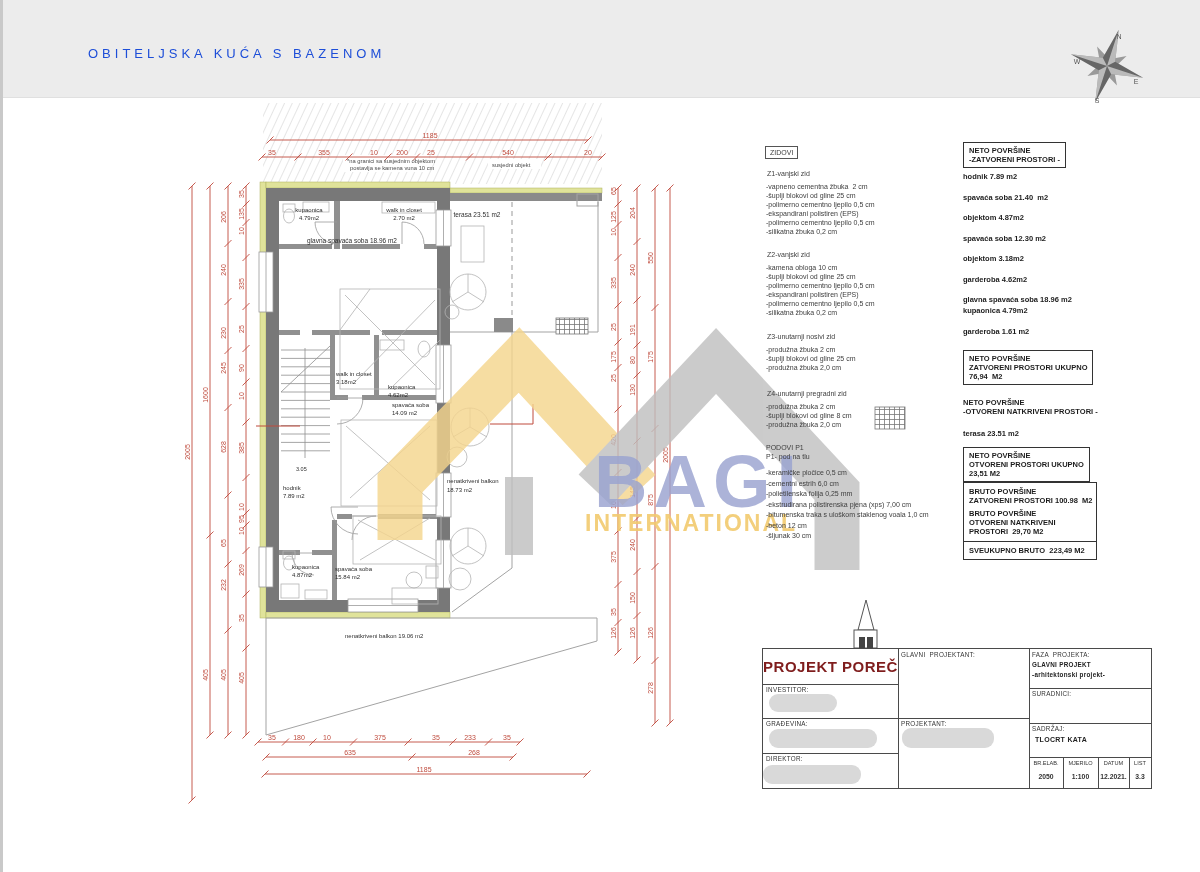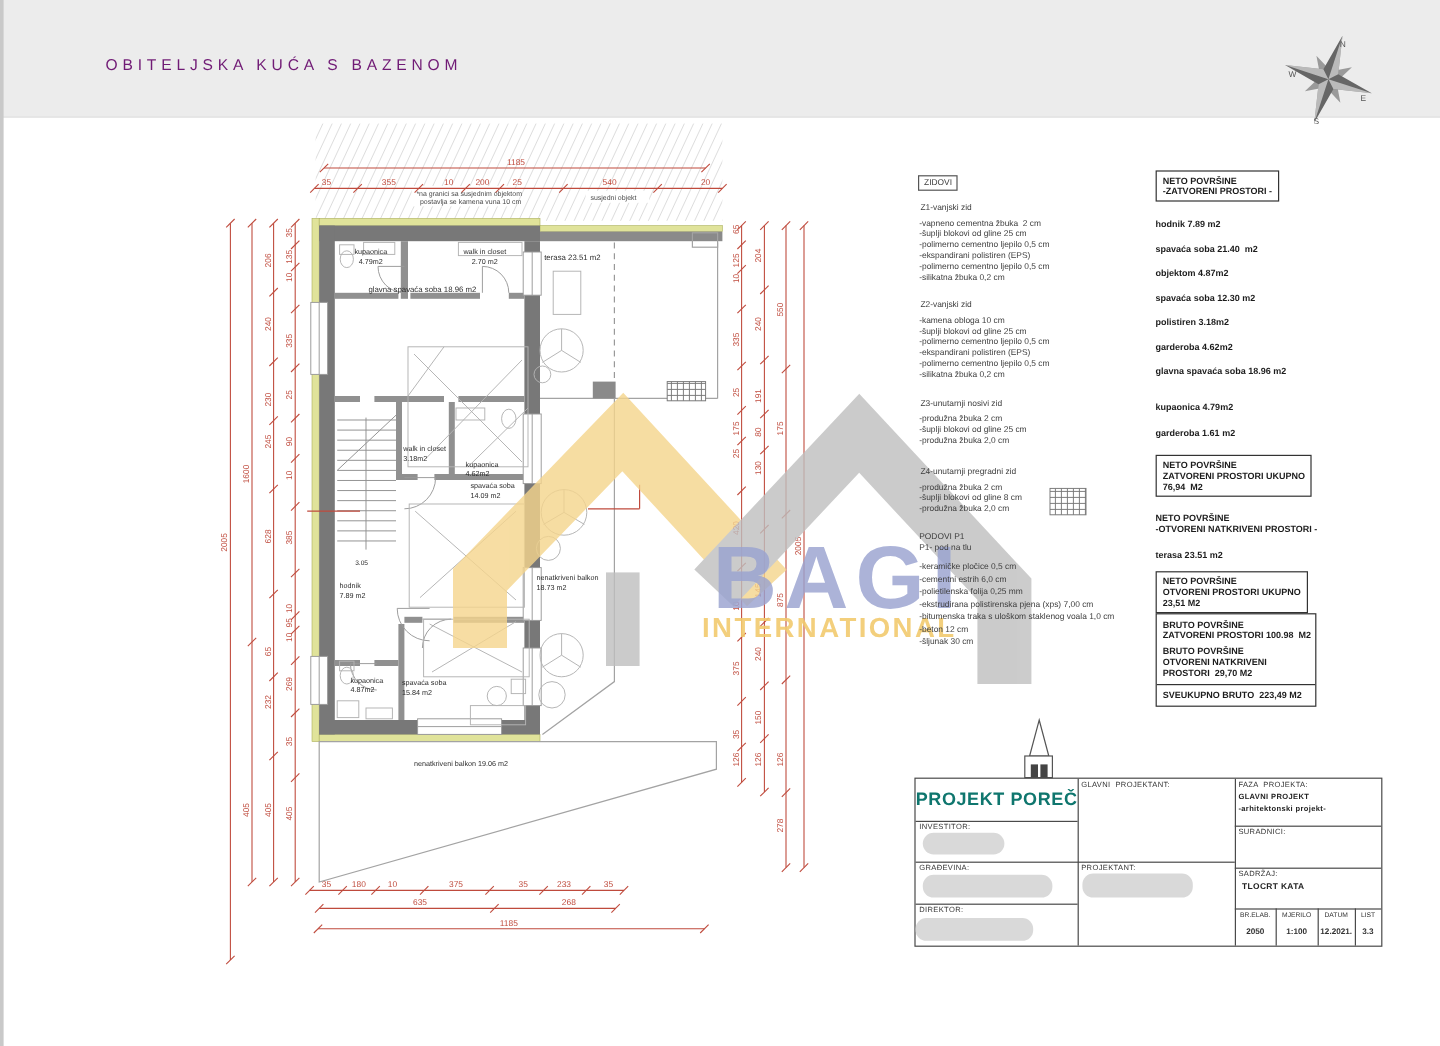--- a/index.html
+++ b/index.html
@@ -1,21 +1,21 @@
 <!DOCTYPE html>
 <html><head>
 <meta charset="utf-8">
 <style>
   html,body{margin:0;padding:0}
   body{width:1200px;height:872px;position:relative;background:#fff;
        font-family:"Liberation Sans",sans-serif;overflow:hidden}
   .abs{position:absolute}
   #top-band{left:0;top:0;width:1200px;height:97px;background:#ececec;border-bottom:1px solid #e0e0e0;z-index:0}
   #left-sliver{left:0;top:0;width:3px;height:872px;background:#c9c9c9;z-index:4}
-  #sheet-title{left:88px;top:46px;font-size:13px;letter-spacing:4px;color:#701a75;z-index:3}
+  #sheet-title{left:88px;top:46px;font-size:13px;letter-spacing:4px;color:#1d4ed8;z-index:3}
   #plan-svg{left:0;top:0;z-index:1}
   #watermark-svg{left:0;top:0;z-index:2;pointer-events:none}
   
   #zidovi-col{left:765px;top:146px;width:195px;font-size:7px;line-height:9px;color:#3d3d3d;z-index:3}
   #zidovi-col .boxed{display:inline-block;border:1px solid #555;padding:1px 4px;font-size:7px}
   .sec-title{margin:10px 0 4px 2px;white-space:pre}
   .lines{white-space:pre;margin-left:1px}
   #podovi-title{margin-top:14px;white-space:pre;line-height:9px;margin-left:1px}
   #podovi-lines{white-space:pre;line-height:10.5px;margin-top:7px;margin-left:1px}
   #neto-col{left:963px;top:142px;width:175px;font-size:7.5px;line-height:9px;color:#1c1c1c;font-weight:bold;z-index:3}
@@ -31,21 +31,21 @@
   #bruto-total{border-top:1px solid #333;padding:4px 5px;white-space:pre}
   
   #title-block{left:762px;top:648px;width:388px;height:139px;border:1.4px solid #4a4a4a;
                font-size:6.3px;color:#333;z-index:3;background:transparent}
   #title-block .cell{position:absolute}
   #title-block .lbl{position:absolute;left:3px;top:2px;white-space:pre;letter-spacing:.3px}
   .gline{position:absolute;background:#4a4a4a}
   .redact{position:absolute;background:#d9d9d9;border-radius:9px}
   #project-name{position:absolute;left:0;top:0;width:135px;height:35px;display:flex;
                 align-items:center;justify-content:center;font-size:15px;font-weight:bold;
-                letter-spacing:.5px;color:#0f766e}
+                letter-spacing:.5px;color:#7f1d1d}
   .bval{font-weight:bold;color:#222}
   .mini-lbl{position:absolute;width:100%;text-align:center;top:3px;font-size:5.6px}
   .mini-val{position:absolute;width:100%;text-align:center;top:16px;font-size:6.8px;font-weight:bold}
   
   text{font-family:"Liberation Sans",sans-serif}
   .dim{font-size:7px;fill:#bf4a3c;text-anchor:middle}
   #dim-layer line{stroke:#bf4a3c;stroke-width:.9}
   .rlabel{font-size:6px;fill:#2e2e2e;text-anchor:middle}
   .rlabel-l{font-size:6px;fill:#2e2e2e;text-anchor:start}
   .note{font-size:5.8px;fill:#4a4a4a;text-anchor:start}
@@ -497,28 +497,28 @@
 -polietilenska folija 0,25 mm
 -ekstrudirana polistirenska pjena (xps) 7,00 cm
 -bitumenska traka s uloškom staklenog voala 1,0 cm
 -beton 12 cm
 -šljunak 30 cm</div>
 </div>
 
 <div class="abs" id="neto-col">
   <div class="nbox">NETO POVRŠINE
 -ZATVORENI PROSTORI -</div>
-  <div class="nitem" style="margin-top:14px">hodnik 7.89 m2</div>
+  <div class="nitem" style="margin-top:4px">hodnik 7.89 m2</div>
   <div class="nitem">spavaća soba 21.40  m2</div>
   <div class="nitem">objektom 4.87m2</div>
   <div class="nitem">spavaća soba 12.30 m2</div>
-  <div class="nitem">polistiren 3.18m2</div>
+  <div class="nitem">objektom 3.18m2</div>
   <div class="nitem">garderoba 4.62m2</div>
   <div class="nitem">glavna spavaća soba 18.96 m2</div>
-  <div class="nitem" style="margin-top:21px">kupaonica 4.79m2</div>
+  <div class="nitem" style="margin-top:2px">kupaonica 4.79m2</div>
   <div class="nitem">garderoba 1.61 m2</div>
   <div class="nbox" id="neto-closed-box">NETO POVRŠINE
 ZATVORENI PROSTORI UKUPNO
 76,94  M2</div>
   <div id="neto-open-header">NETO POVRŠINE
 -OTVORENI NATKRIVENI PROSTORI -</div>
   <div id="neto-open-item">terasa 23.51 m2</div>
   <div class="nbox" id="neto-open-box">NETO POVRŠINE
 OTVORENI PROSTORI UKUPNO
 23,51 M2</div>

